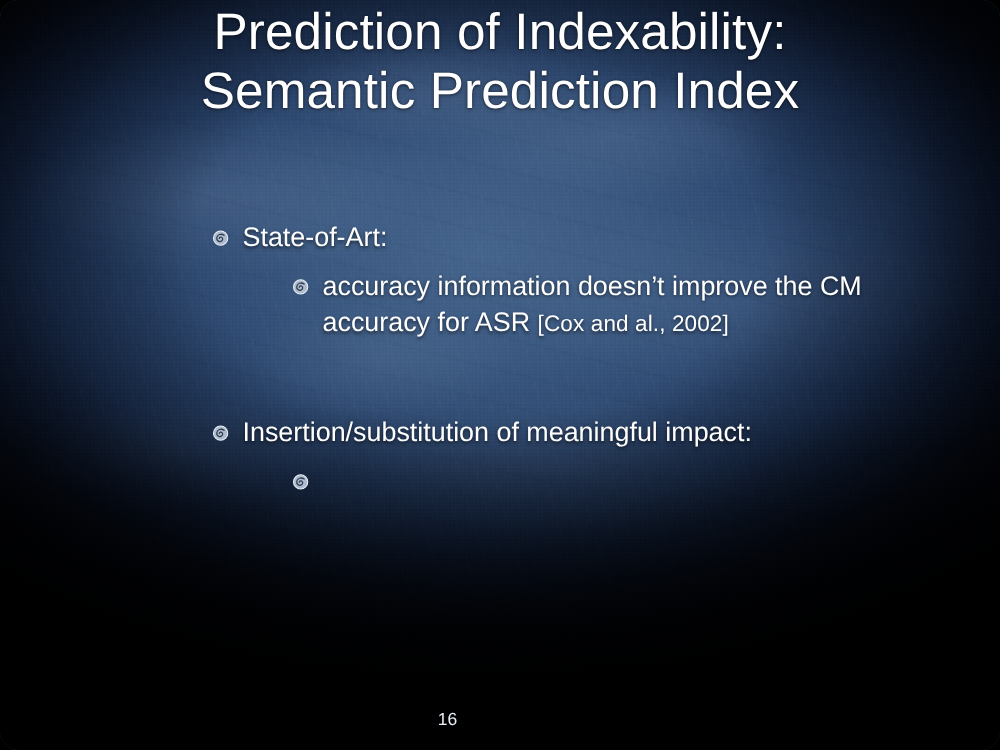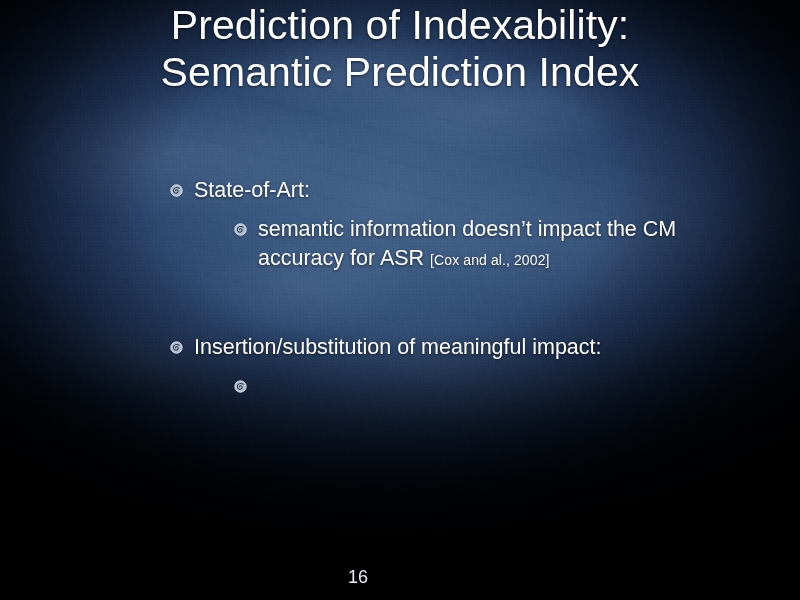--- a/index.html
+++ b/index.html
@@ -8,20 +8,21 @@
     background: #000;
   }
   .slide {
     position: relative;
     width: 800px;
     height: 600px;
     overflow: hidden;
     background-color: #0f766e;
     font-family: "Liberation Sans", sans-serif;
     color: #ffffff;
+    border-radius: 15px;
     -webkit-font-smoothing: antialiased;
   }
 
   
   .bg-base {
     position: absolute;
     inset: 0;
     background:
       radial-gradient(ellipse 62% 52% at 48% 34%,
         #45648c 0%,
@@ -147,34 +148,34 @@
     font-size: 21.5px;
     line-height: 29px;
     font-weight: 400;
     color: #ffffff;
     text-shadow: 0 1px 3px rgba(0,0,0,.6);
     max-width: 520px;
   }
   .bullet-row.level-2 .bullet-text { max-width: 500px; }
 
   .cite {
-    font-size: 14px;
+    font-size: 18px;
     letter-spacing: .1px;
   }
 
   .gap-lg { height: 58px; }
   .gap-sm { height: 10px; }
 
   .page-number {
     position: absolute;
     left: 0;
     top: 567px;
     width: 716px;
     text-align: center;
-    font-size: 18px;
+    font-size: 14px;
     color: #e8eef6;
     text-shadow: 0 1px 2px rgba(0,0,0,.7);
   }
 </style>
 </head>
 <body>
 
 <div class="slide">
 
   <div class="bg-base"></div>
@@ -205,21 +206,21 @@
       <div class="gap-sm"></div>
 
       <div class="bullet-row level-2">
         <span class="bullet-glyph b2">
           <svg width="13" height="13" viewBox="0 0 16 16" aria-hidden="true">
             <circle cx="8" cy="8" r="7" fill="#aebbcc" stroke="#e6edf5" stroke-width="1.1"></circle>
             <path d="M11.4 5.2 C8.6 3.2 4.6 4.4 4.2 7.6 C3.9 10.2 6.2 11.9 8.3 11.2 C10.0 10.6 10.6 8.6 9.4 7.5 C8.4 6.6 6.8 7.1 6.7 8.3" fill="none" stroke="#2c3b50" stroke-width="1.25" stroke-linecap="round"></path>
           </svg>
         </span>
         <div class="bullet-text">
-          <span>semantic information doesn’t impact the CM accuracy for ASR</span><span> </span><span class="cite">[Cox and al., 2002]</span>
+          <span>accuracy information doesn’t improve the CM accuracy for ASR</span><span> </span><span class="cite">[Cox and al., 2002]</span>
         </div>
       </div>
 
       <div class="gap-lg"></div>
 
       <div class="bullet-row level-1">
         <span class="bullet-glyph">
           <svg width="13" height="13" viewBox="0 0 16 16" aria-hidden="true">
             <circle cx="8" cy="8" r="7" fill="#aebbcc" stroke="#e6edf5" stroke-width="1.1"></circle>
             <path d="M11.4 5.2 C8.6 3.2 4.6 4.4 4.2 7.6 C3.9 10.2 6.2 11.9 8.3 11.2 C10.0 10.6 10.6 8.6 9.4 7.5 C8.4 6.6 6.8 7.1 6.7 8.3" fill="none" stroke="#2c3b50" stroke-width="1.25" stroke-linecap="round"></path>

